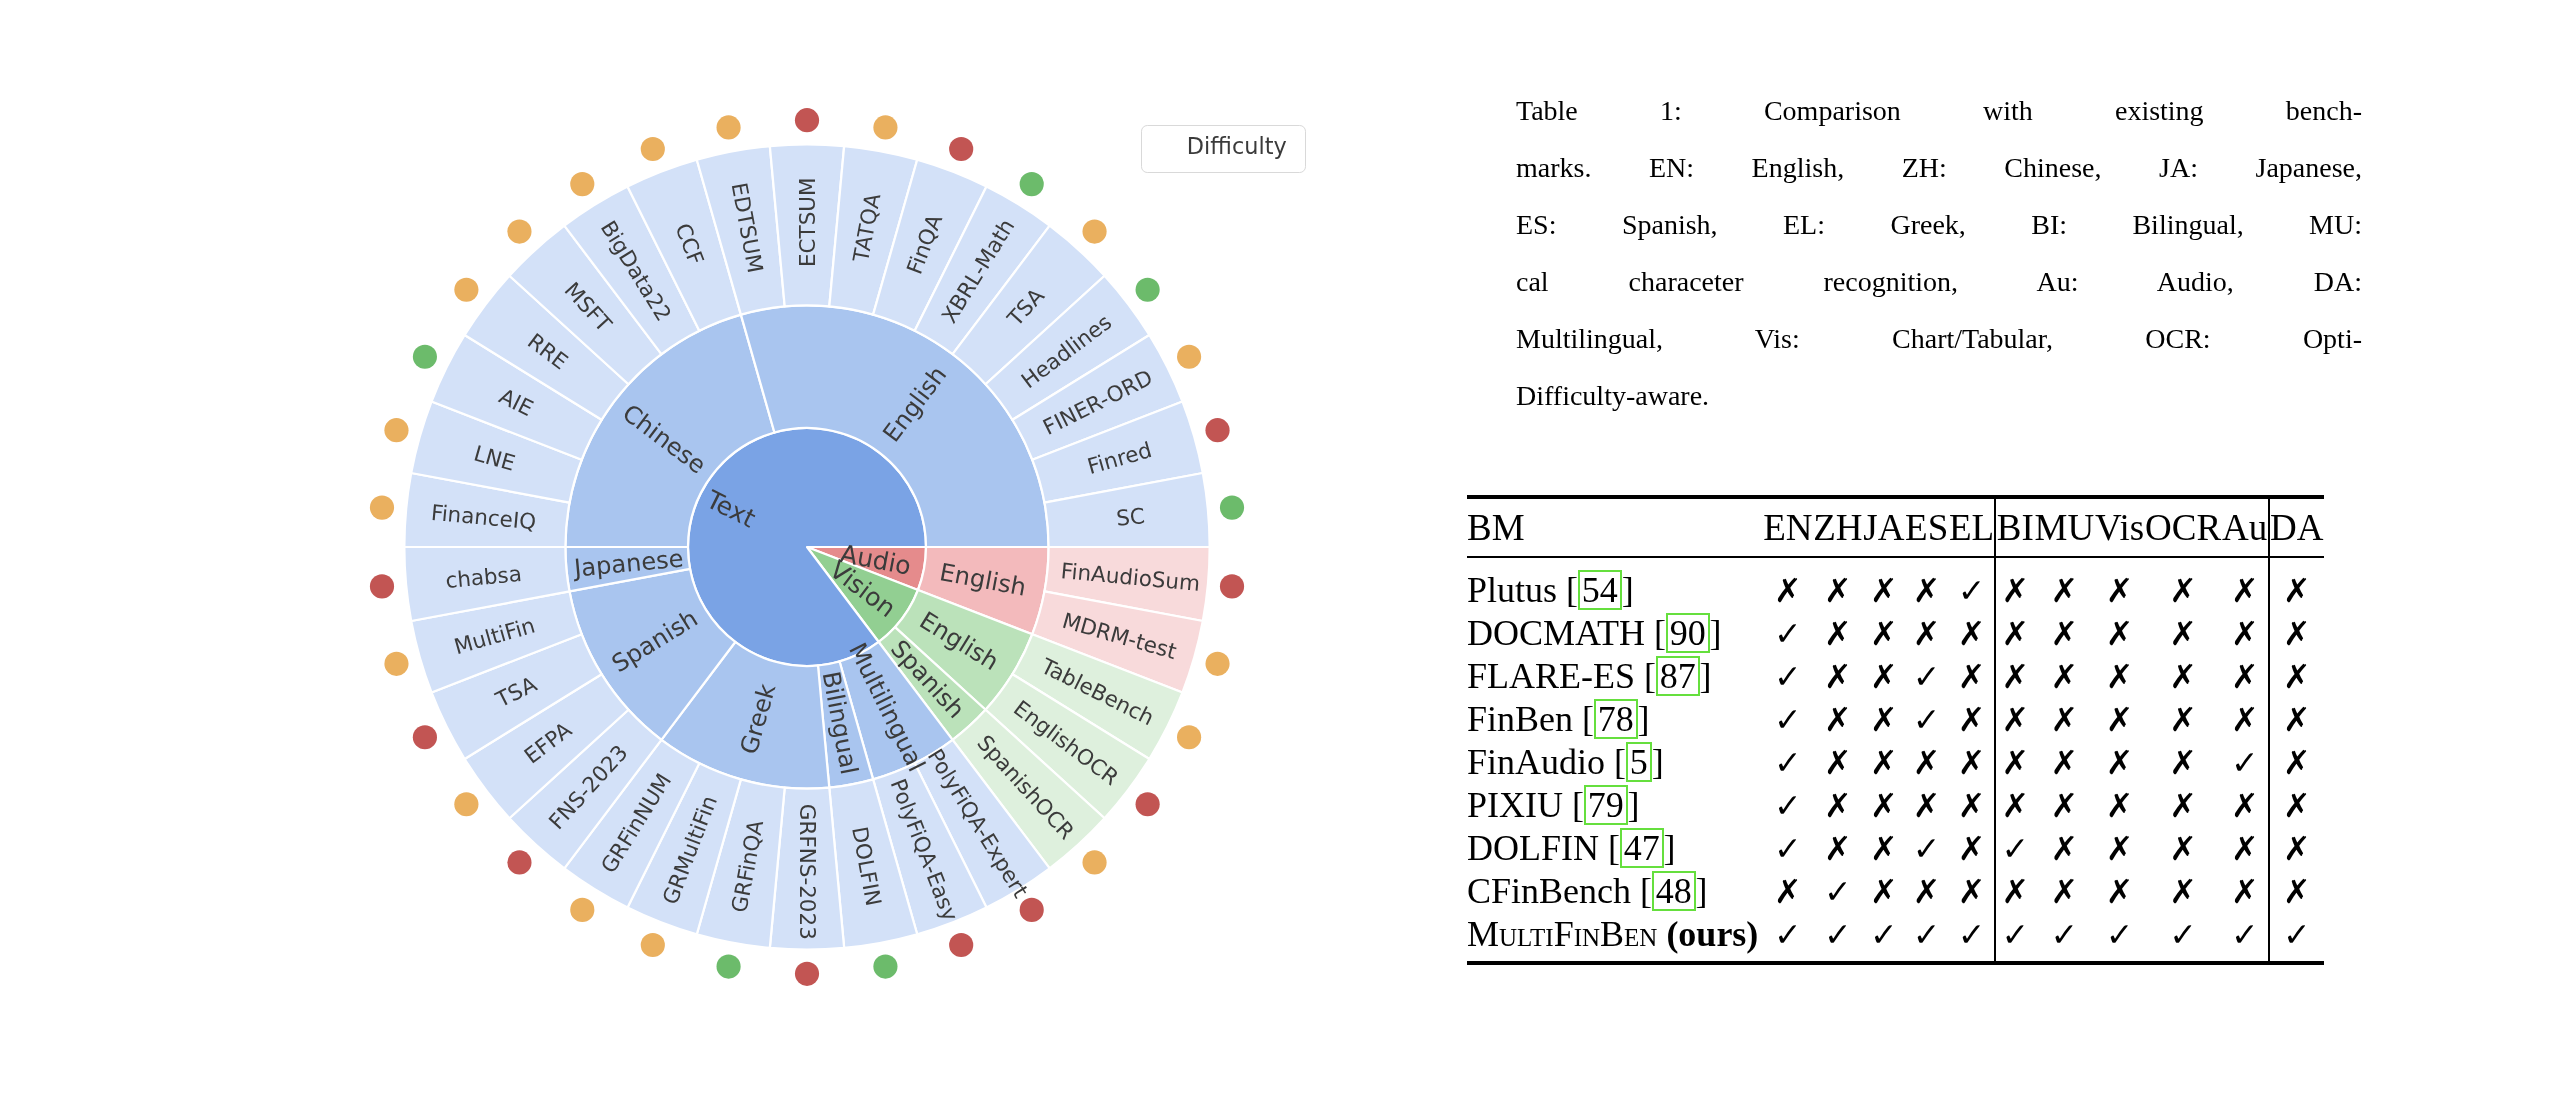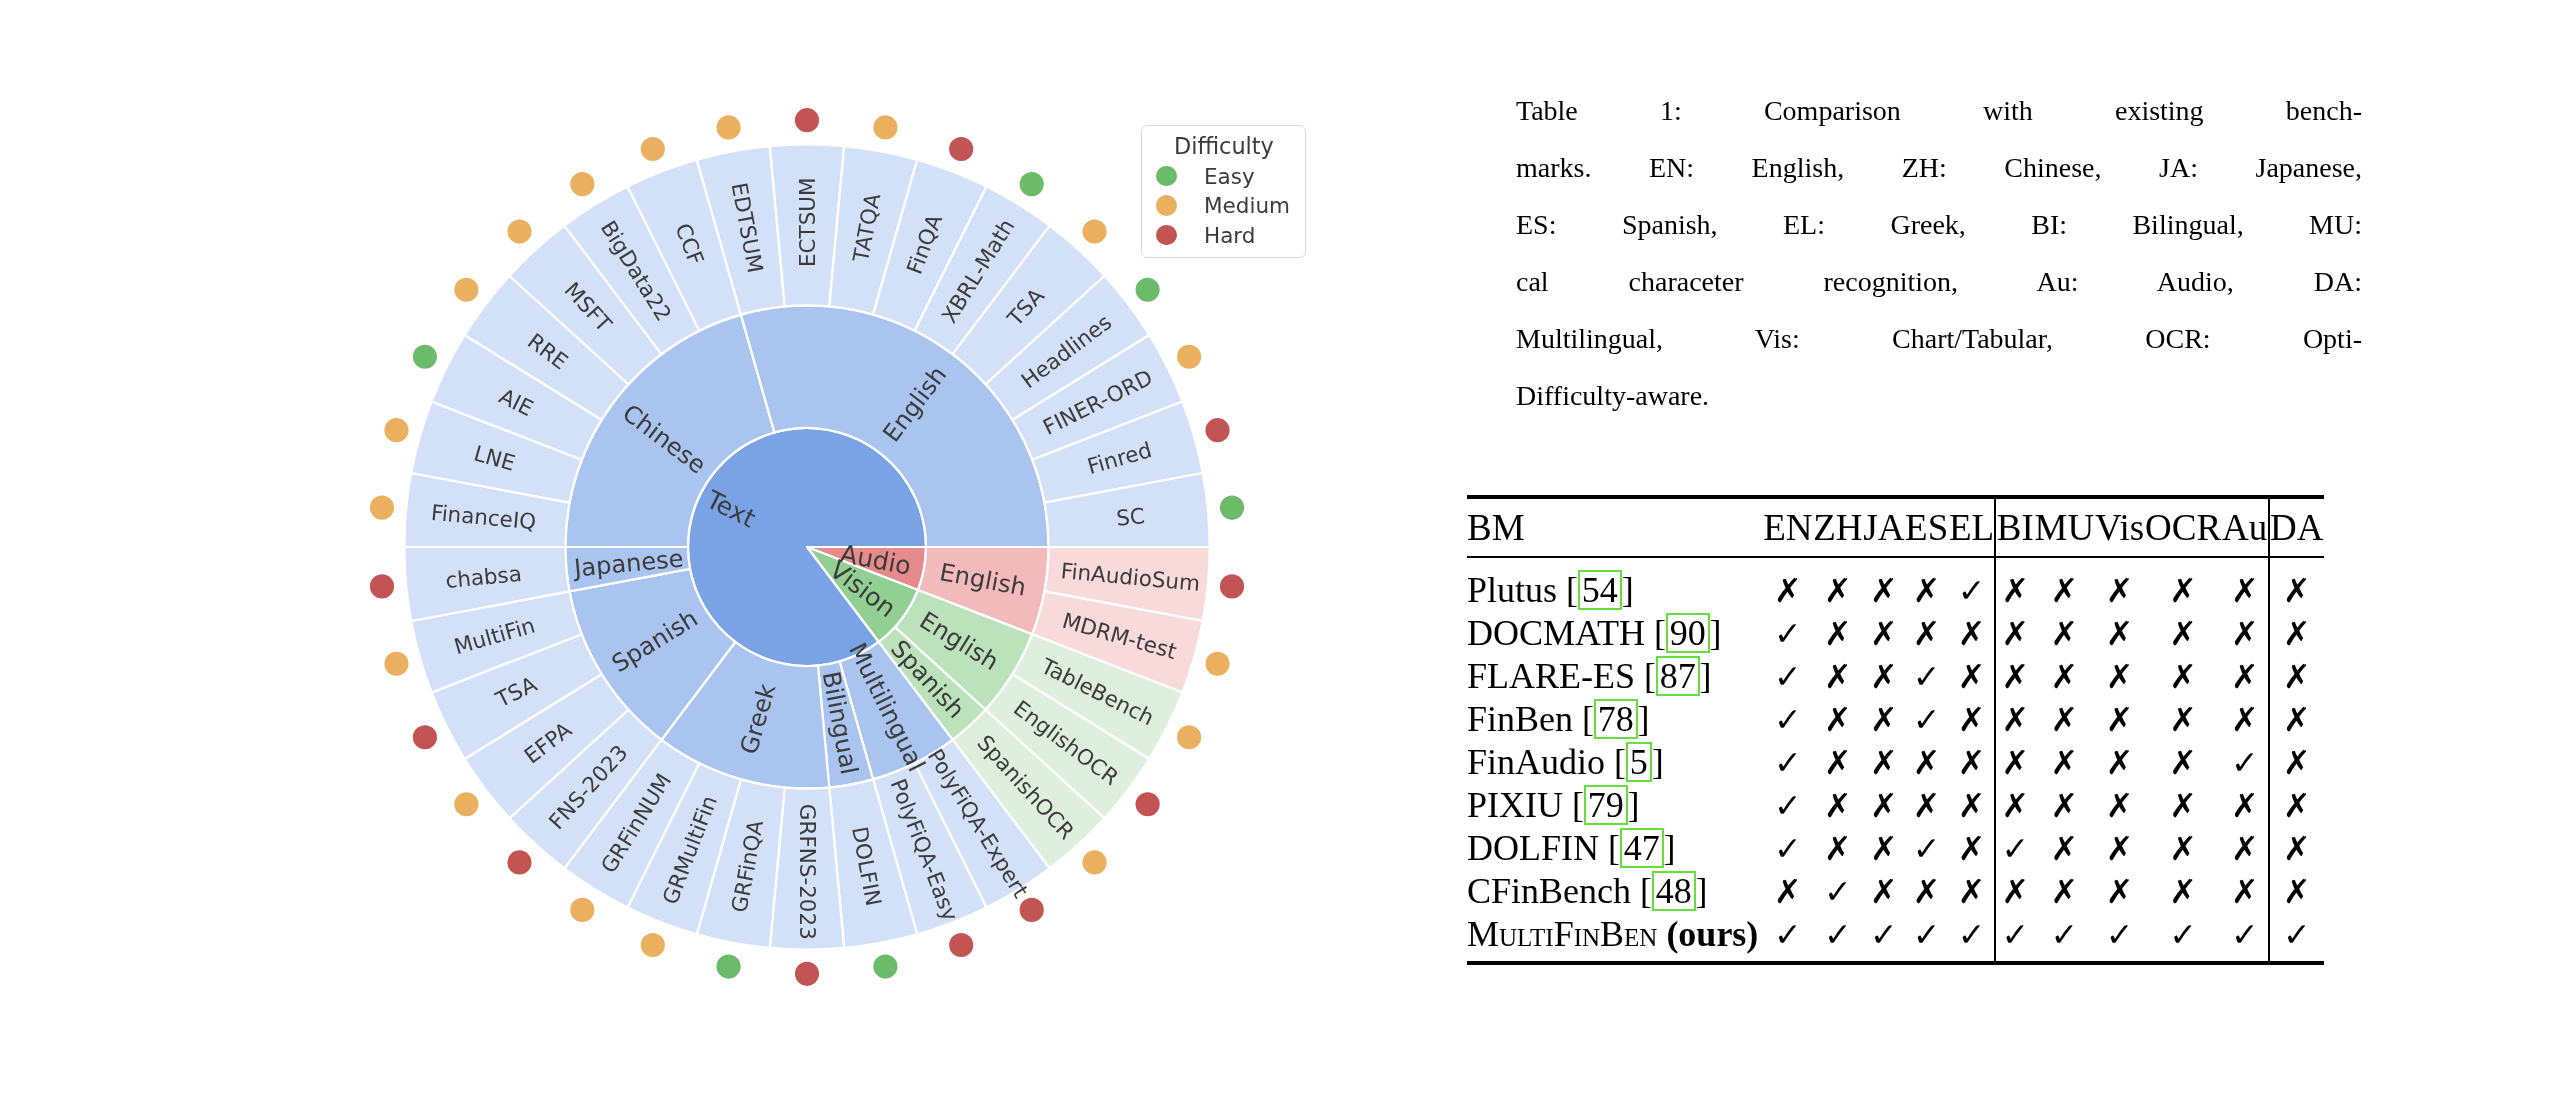--- a/index.html
+++ b/index.html
@@ -9,21 +9,21 @@
   
   #sunburst-wrap{position:absolute;left:288px;top:28px;width:1038px;height:1038px;}
   #sunburst-wrap svg{display:block;}
   .sb-label{font-family:"DejaVu Sans",sans-serif;fill:#3b3b3b;}
   .sb-leaf-label{font-size:24px;}
   .sb-mid-label{font-size:27px;}
   .sb-inner-label{font-size:28px;}
 
   #legend{position:absolute;left:1141px;top:125px;width:165px;background:#fff;
           border:1.8px solid #d9d9d9;border-radius:6.3px;padding:7.2px 5.4px 9px 9px;
-          font-family:"DejaVu Sans",sans-serif;color:#3b3b3b;box-sizing:border-box;}
+          font-family:"DejaVu Sans",sans-serif;color:#3b3b3b;box-sizing:border-box;text-align:center;}
   #legend .lg-title{font-size:22.4px;margin:0 0 3.6px 23px;}
   #legend .lg-item{display:flex;align-items:center;margin:4.5px 0 0 5.4px;}
   #legend .lg-dot{width:20.6px;height:20.6px;border-radius:50%;flex:0 0 auto;}
   #legend .lg-label{font-size:21.5px;margin-left:27px;}
 
   #figure-caption{position:absolute;left:403px;top:1030px;width:859px;text-align:center;
                   font-size:43px;}
   .sc{font-variant-caps:small-caps;}
 
   
@@ -182,34 +182,20 @@
         <text transform="translate(869.6802535027264 361.24362699432913) rotate(322.9411764705881)" text-anchor="middle" dominant-baseline="central" class="sb-label sb-leaf-label" fill="#3b3b3b">Headlines</text>
         <text transform="translate(904.9442747618873 418.1969768531158) rotate(333.52941176470574)" text-anchor="middle" dominant-baseline="central" class="sb-label sb-leaf-label" fill="#3b3b3b">FINER-ORD</text>
         <text transform="translate(929.142708471733 480.6603346038329) rotate(344.11764705882337)" text-anchor="middle" dominant-baseline="central" class="sb-label sb-leaf-label" fill="#3b3b3b">Finred</text>
         <text transform="translate(941.4515059950975 546.5065855148205) rotate(354.705882352941)" text-anchor="middle" dominant-baseline="central" class="sb-label sb-leaf-label" fill="#3b3b3b">SC</text>
         <text transform="translate(494.9594873212691 537.6548562012289) rotate(26.470588235294116)" text-anchor="middle" dominant-baseline="central" class="sb-label sb-inner-label" fill="#3b3b3b">Text</text>
       </svg>
     </div>
 
   <div id="legend">
     <div class="lg-title">Difficulty</div>
-    <div id="legend-items">
-        <div class="lg-item">
-          <span class="lg-dot" style="background: rgb(108, 187, 107);"></span>
-          <span class="lg-label">Easy</span>
-        </div>
-        <div class="lg-item">
-          <span class="lg-dot" style="background: rgb(234, 176, 95);"></span>
-          <span class="lg-label">Medium</span>
-        </div>
-        <div class="lg-item">
-          <span class="lg-dot" style="background: rgb(194, 85, 83);"></span>
-          <span class="lg-label">Hard</span>
-        </div>
-      </div>
   </div>
 
 
   <div id="table-caption">
       <div class="cap-line">Table 1:  Comparison with existing bench-</div>
       <div class="cap-line">marks. EN: English, ZH: Chinese, JA: Japanese,</div>
       <div class="cap-line">ES: Spanish, EL: Greek, BI: Bilingual, MU:</div>
       <div class="cap-line">cal characeter recognition, Au: Audio, DA:</div>
       <div class="cap-line">Multilingual, Vis: Chart/Tabular, OCR: Opti-</div>
       <div class="cap-line last">Difficulty-aware.</div>

